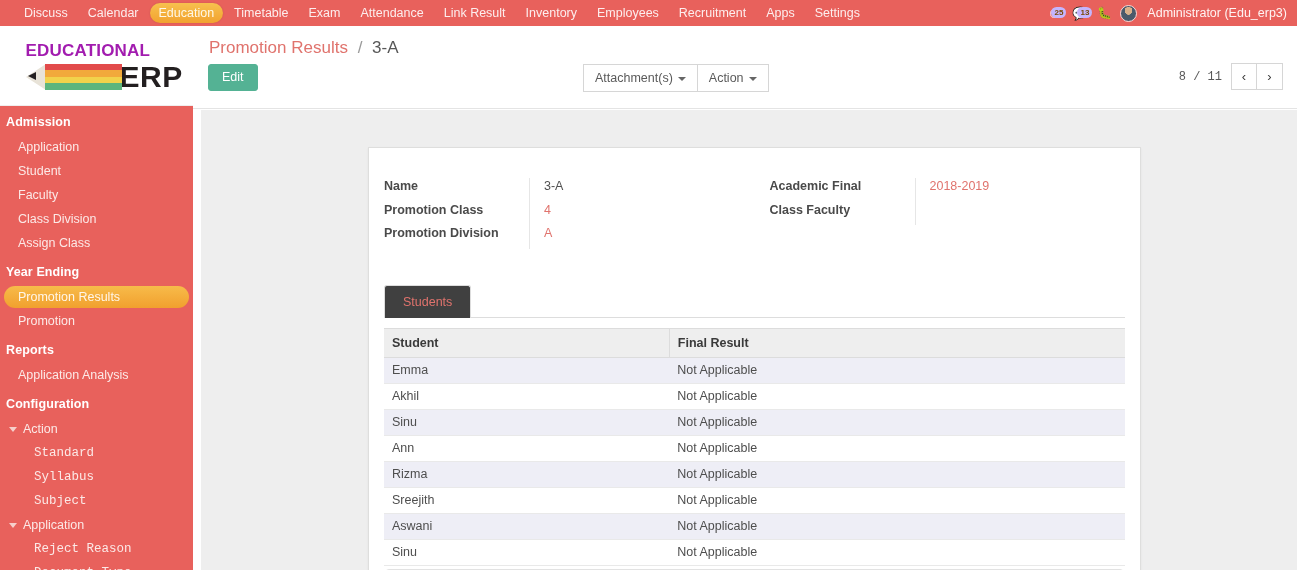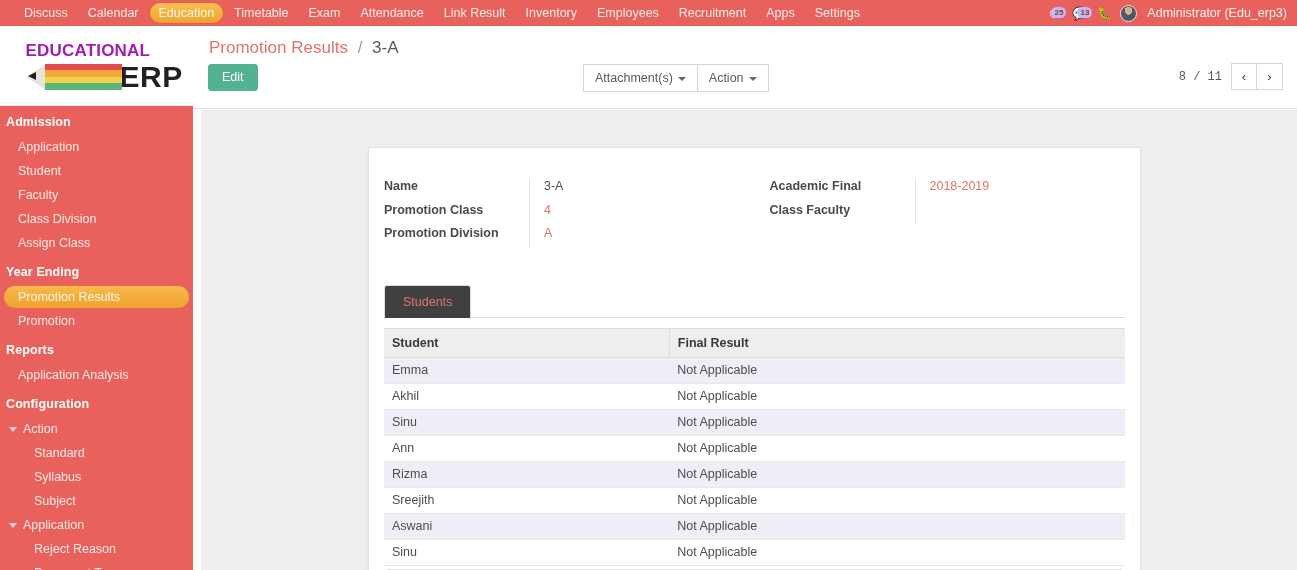--- a/index.html
+++ b/index.html
@@ -104,21 +104,21 @@
     color: #ffffff; font-weight: bold; font-size: 12.5px;
     padding: 9px 0 5px 6px; letter-spacing: .1px;
   }
   .nav-item {
     color: #fce9e7; font-size: 12.5px;
     padding: 4px 8px 4px 14px;
     margin: 2px 4px; line-height: 14px;
     border-radius: 12px; cursor: pointer;
     white-space: nowrap;
   }
-  .nav-item.sub { padding-left: 30px; }
+  .nav-item.sub { padding-left: 30px; font-family: Liberation Mono, monospace; }
   .nav-item.active {
     background: #f5ad3c;
     background-image: linear-gradient(#f7bb4a, #f1a02e);
     color: #fff6e8;
   }
   .nav-group {
     color: #fce9e7; font-size: 12.5px;
     padding: 4px 8px 4px 14px; margin: 2px 4px;
     line-height: 14px; cursor: pointer; white-space: nowrap;
     display: flex; align-items: center; gap: 5px;

